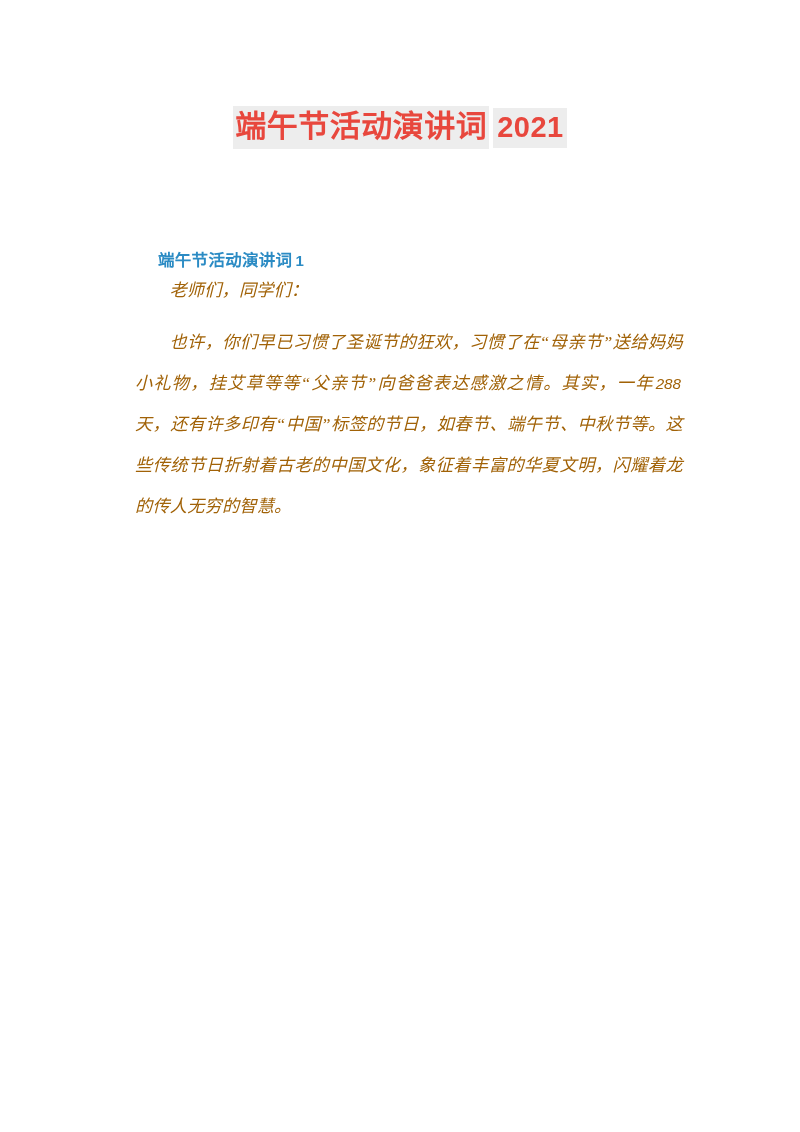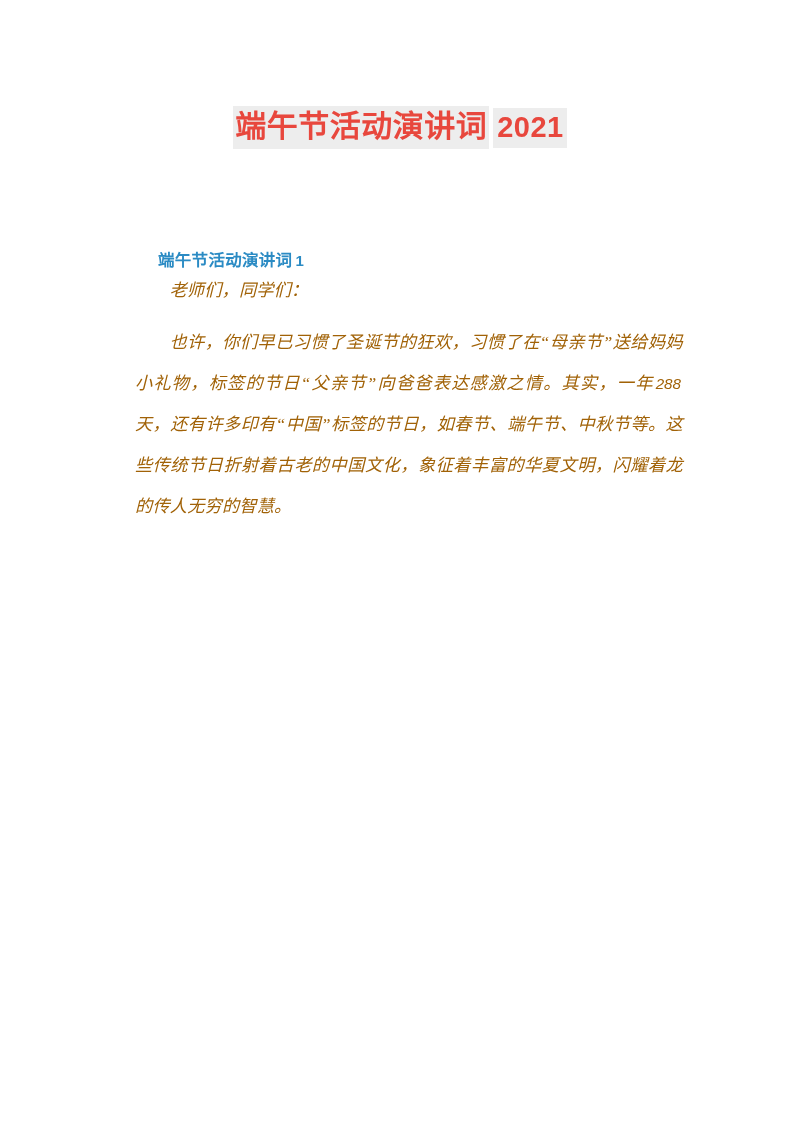--- a/index.html
+++ b/index.html
@@ -112,18 +112,18 @@
 
   <div class="body-block" style="color: #a16207; font-style: italic;">
 
     <p class="para indent">
       <span>老师们，同学们：</span>
     </p>
 
 
 
     <p class="para indent">
-      <span>也许，你们早已习惯了圣诞节的狂欢，习惯了在“母亲节”送给妈妈小礼物，标签的节日“父亲节”向爸爸表达感激之情。其实，一年</span><span class="lat">288</span><span>天，还有许多印有“中国”标签的节日，如春节、端午节、中秋节等。这些传统节日折射着古老的中国文化，象征着丰富的华夏文明，闪耀着龙的传人无穷的智慧。</span>
+      <span>也许，你们早已习惯了圣诞节的狂欢，习惯了在“母亲节”送给妈妈小礼物，挂艾草等等“父亲节”向爸爸表达感激之情。其实，一年</span><span class="lat">288</span><span>天，还有许多印有“中国”标签的节日，如春节、端午节、中秋节等。这些传统节日折射着古老的中国文化，象征着丰富的华夏文明，闪耀着龙的传人无穷的智慧。</span>
     </p>
 
 
   </div>
 </div>
 
 </body></html>

